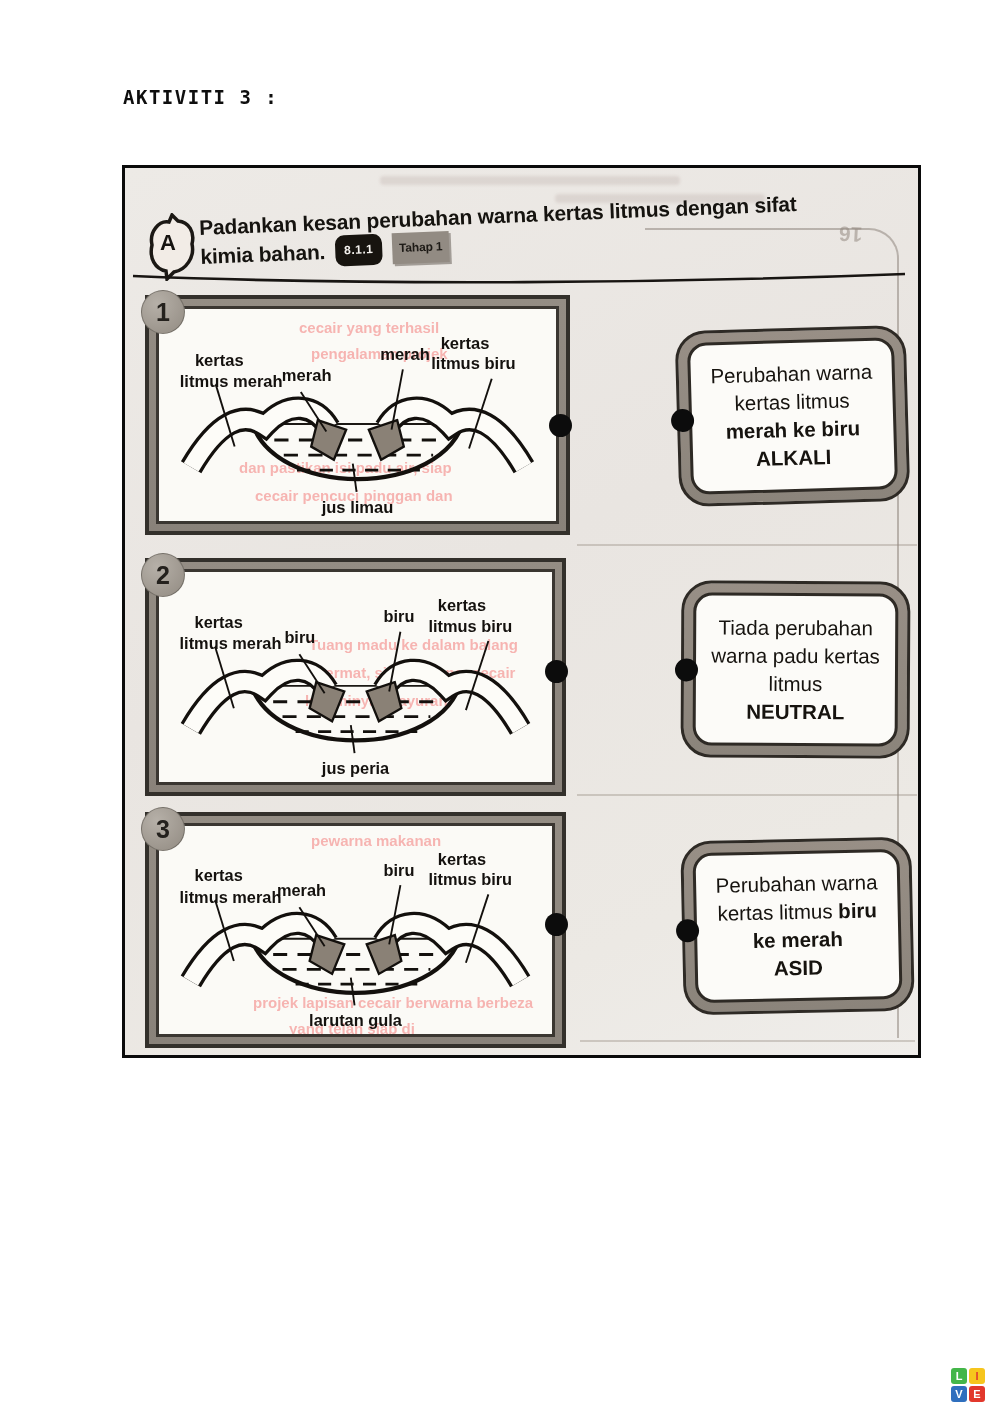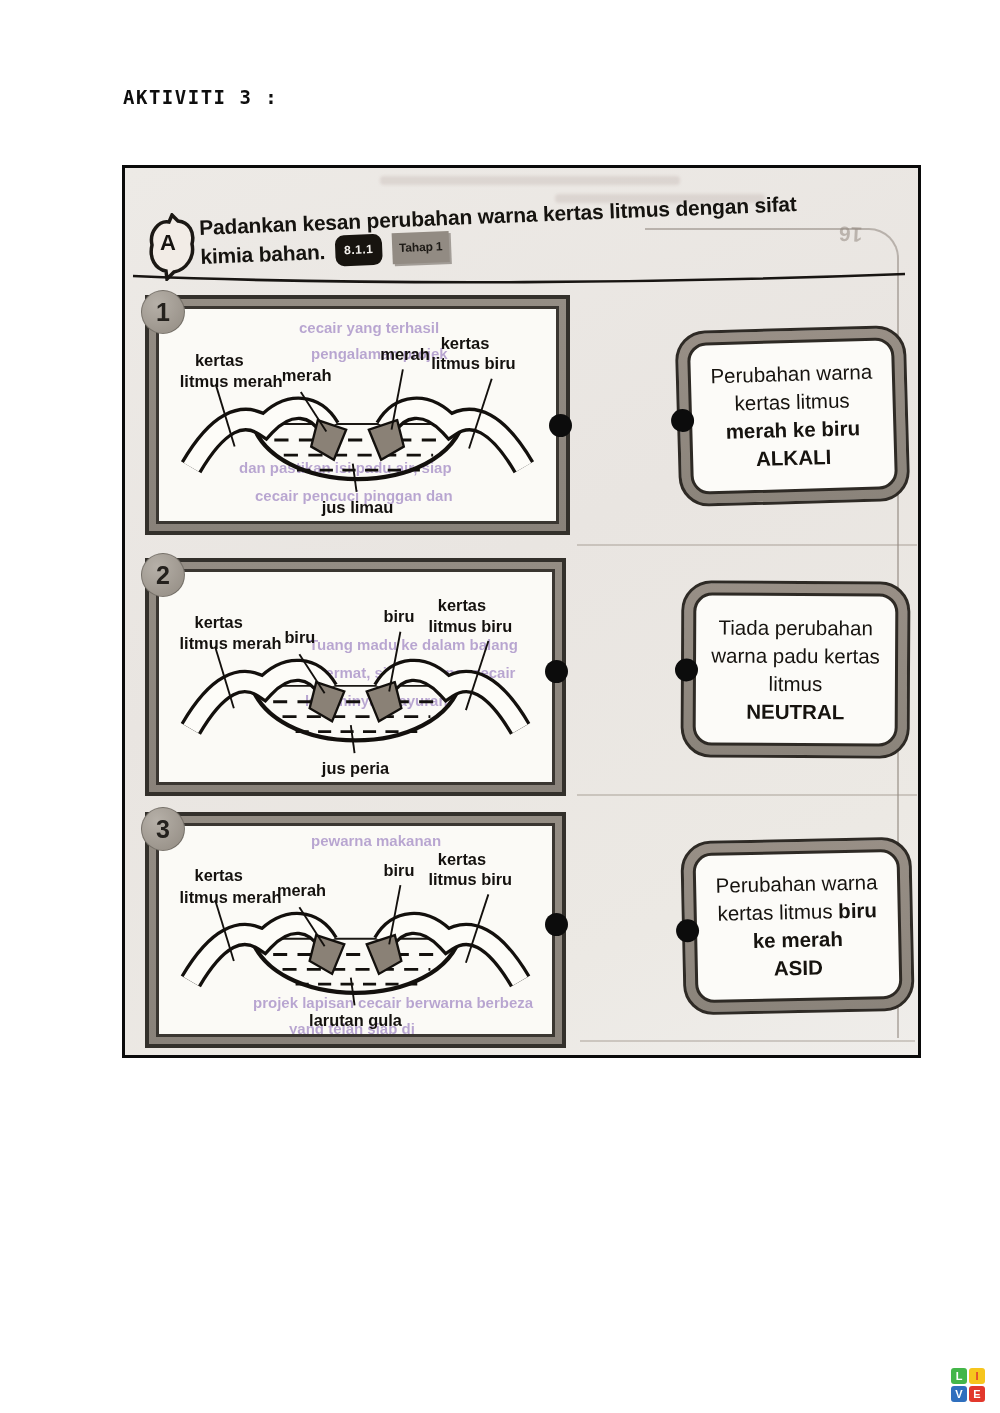--- a/index.html
+++ b/index.html
@@ -72,21 +72,21 @@
   }
   .match-dot{
     position:absolute;width:23px;height:23px;border-radius:50%;
     background:#0c0c0c;z-index:6;cursor:pointer;
   }
   .diagram{position:absolute;left:0;top:0;width:100%;height:100%;z-index:2;}
   .diagram text{font-family:"Liberation Sans",sans-serif;font-weight:bold;
     font-size:17.5px;fill:#14110e;}
   .bleed{
     position:absolute;z-index:1;white-space:nowrap;font-size:15px;font-weight:bold;
-    color:#4c1d95;opacity:.38;filter:blur(.6px);pointer-events:none;
+    color:#ef4444;opacity:.38;filter:blur(.6px);pointer-events:none;
   }
   
   .abox{
     position:absolute;box-sizing:border-box;border:3px solid #2e2a25;
     border-radius:30px;background:linear-gradient(#988f86,#8b847b);padding:9px;
   }
   .abox-inner{
     width:100%;height:100%;box-sizing:border-box;border:3px solid #2e2a25;
     border-radius:19px;background:#fcfbf8;
     display:flex;flex-direction:column;align-items:center;justify-content:center;

